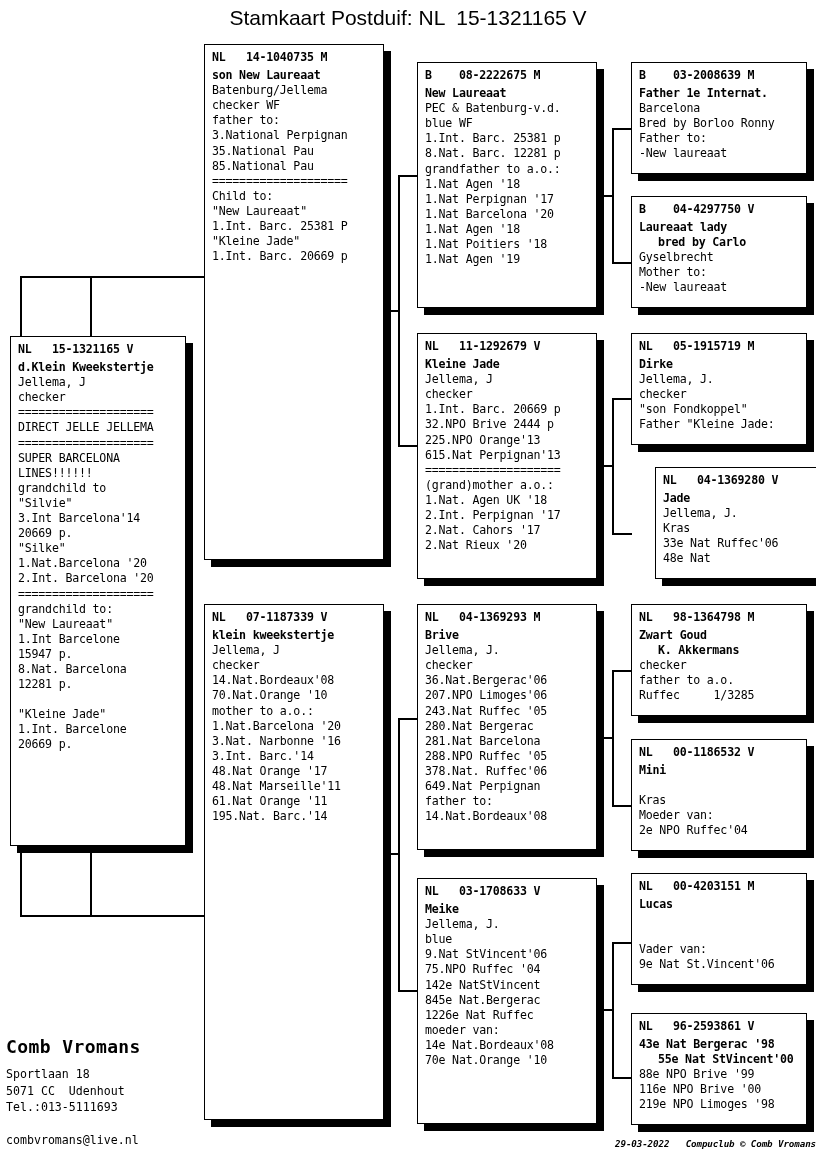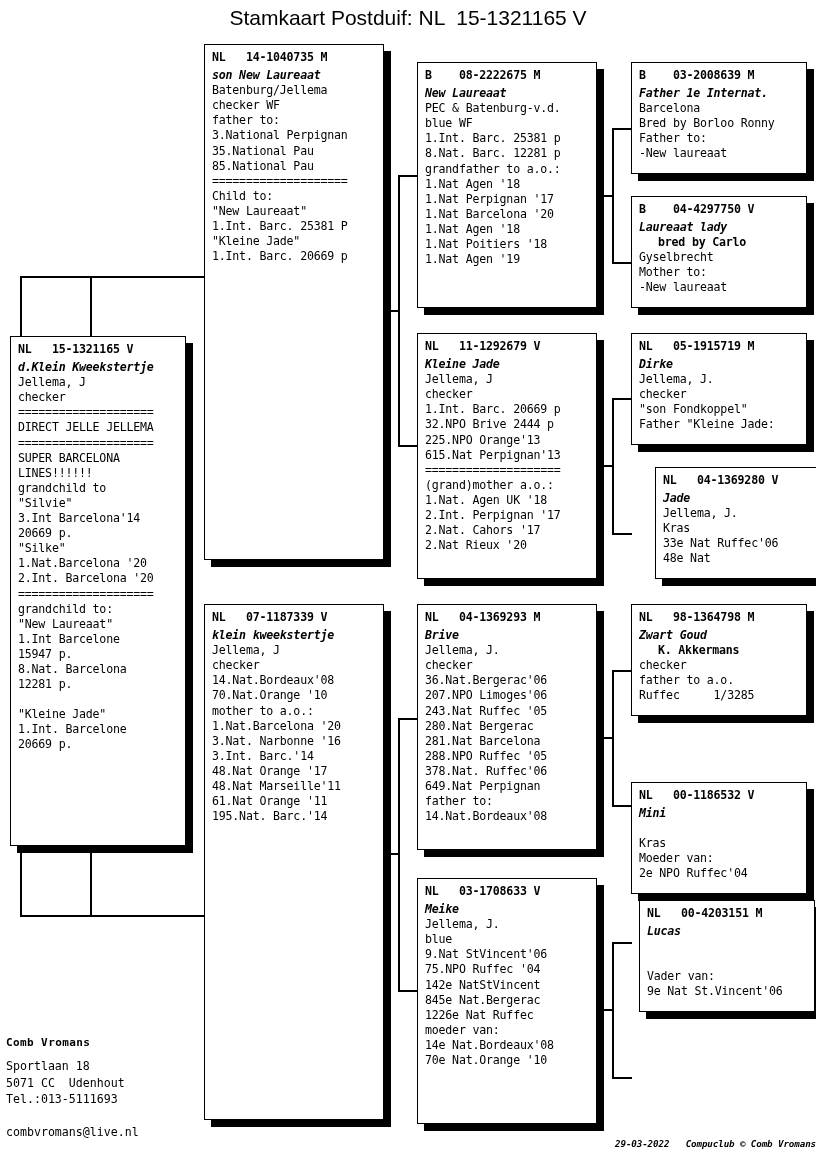--- a/index.html
+++ b/index.html
@@ -27,33 +27,33 @@
     padding:5px 6px 4px 7px;
     overflow:hidden;
   }
   .box .ln{
     font-size:11.6px;
     line-height:15.1px;
     white-space:pre;
     letter-spacing:-0.2px;
   }
   .box .ln.hdr{font-weight:700;margin-bottom:3px;}
-  .box .ln.it{font-style:italic;font-weight:700;}
+  .box .ln.it{font-weight:700;}
   .box .ln.bd{font-weight:700;padding-left:19px;}
   .box .ln.blank{color:transparent;}
 
   
   .conn{position:absolute;background:#000;}
   .conn.h{height:1.6px;}
   .conn.v{width:1.6px;}
 
   
   .addr{position:absolute;left:6px;top:1036px;width:230px;}
   .addr .name{
-    font-size:11px;font-weight:700;letter-spacing:0.4px;
+    font-size:18px;font-weight:700;letter-spacing:0.4px;
     white-space:pre;margin-bottom:9px;
   }
   .addr .ln{font-size:11.6px;line-height:16.5px;white-space:pre;}
   .addr .ln.blank{color:transparent;}
 
   
   .credit{
     position:absolute;left:600px;top:1138px;width:216px;
     font-size:9.2px;font-style:italic;font-weight:700;
     white-space:pre;text-align:right;letter-spacing:-0.1px;
@@ -289,38 +289,48 @@
   <div class="box" style="left:631px;top:604px;width:176px;height:112px;">
     <div class="ln hdr">NL   98-1364798 M</div>
     <div class="body">
         <div class="ln it">Zwart Goud</div>
         <div class="ln bd">K. Akkermans</div>
         <div class="ln">checker</div>
         <div class="ln">father to a.o.</div>
         <div class="ln">Ruffec     1/3285</div>
       </div>
   </div>
-  <div class="box" style="left:631px;top:739px;width:176px;height:112px;margin-top:43px;">
+  <div class="box" style="left:631px;top:739px;width:176px;height:112px;">
     <div class="ln hdr">NL   00-1186532 V</div>
     <div class="body">
         <div class="ln it">Mini</div>
         <div class="ln blank">&nbsp;</div>
         <div class="ln">Kras</div>
         <div class="ln">Moeder van:</div>
         <div class="ln">2e NPO Ruffec'04</div>
       </div>
   </div>
-  <div class="box" style="left:631px;top:900px;width:176px;height:112px;margin-left:8px;">
+  <div class="box" style="left:631px;top:873px;width:176px;height:112px;">
     <div class="ln hdr">NL   00-4203151 M</div>
     <div class="body">
         <div class="ln it">Lucas</div>
         <div class="ln blank">&nbsp;</div>
         <div class="ln blank">&nbsp;</div>
         <div class="ln">Vader van:</div>
         <div class="ln">9e Nat St.Vincent'06</div>
+      </div>
+  </div>
+  <div class="box" style="left:631px;top:1013px;width:176px;height:112px;">
+    <div class="ln hdr">NL   96-2593861 V</div>
+    <div class="body">
+        <div class="ln it">43e Nat Bergerac '98</div>
+        <div class="ln bd">55e Nat StVincent'00</div>
+        <div class="ln">88e NPO Brive '99</div>
+        <div class="ln">116e NPO Brive '00</div>
+        <div class="ln">219e NPO Limoges '98</div>
       </div>
   </div>
 
   <div class="addr">
     <div class="name">Comb Vromans</div>
     <div class="body">
         <div class="ln">Sportlaan 18</div>
         <div class="ln">5071 CC  Udenhout</div>
         <div class="ln">Tel.:013-5111693</div>
         <div class="ln blank">&nbsp;</div>

